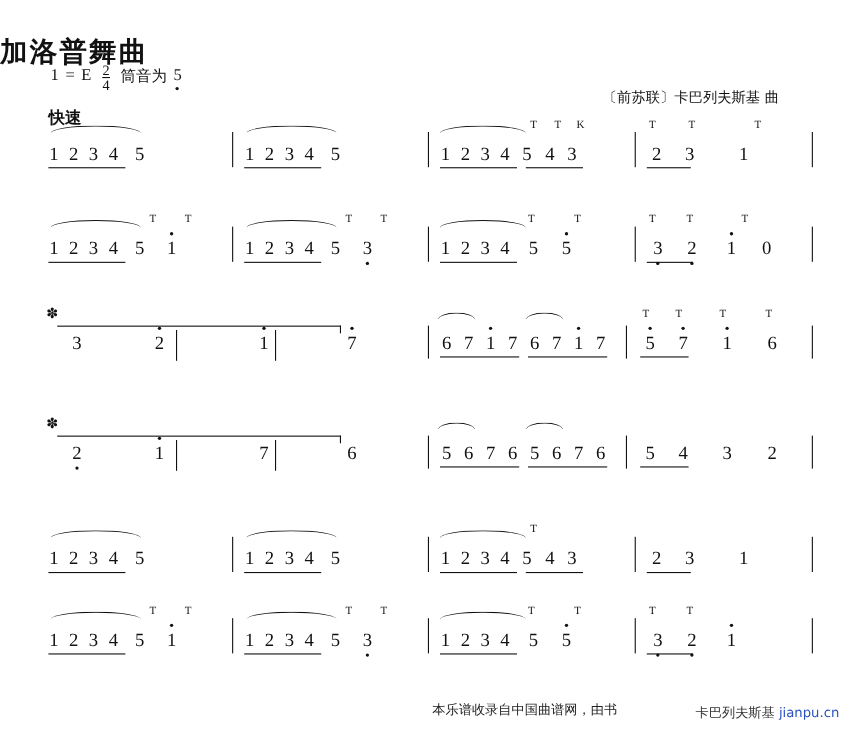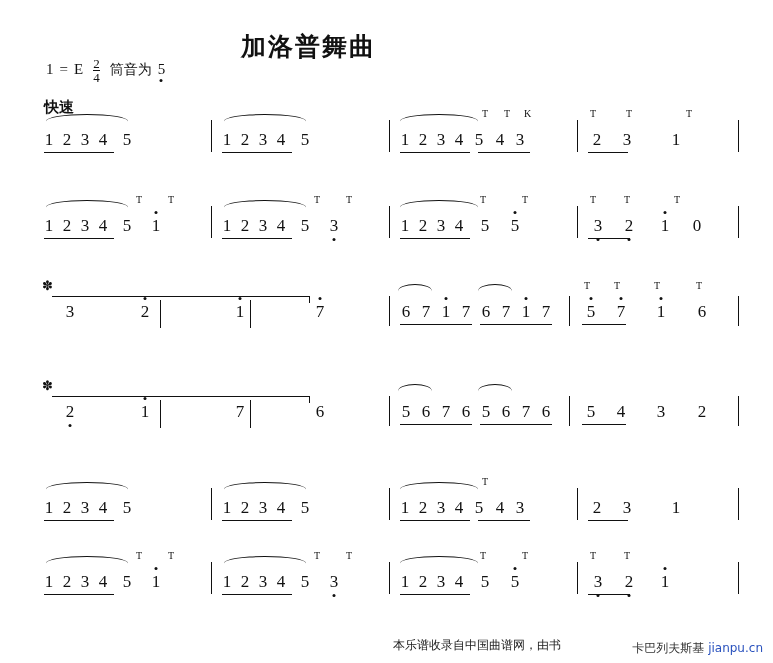--- a/index.html
+++ b/index.html
@@ -9,21 +9,21 @@
     font-family:"Liberation Serif", serif;
     color:#111;
     position:relative;
     overflow:hidden;
   }
   .sheet{position:relative;width:773px;height:663px;}
 
   
   .title{
     position:absolute;top:30px;left:0;width:617px;
-    text-align:center;
+    text-align:left;
     font-family:"DejaVu Serif", serif;
     font-weight:bold;
     font-size:25px;
     letter-spacing:2px;
   }
   .keyline{
     position:absolute;top:56px;left:46px;
     font-size:15px;
     display:flex;align-items:center;gap:6px;
     font-family:"Liberation Serif", serif;
@@ -152,20 +152,21 @@
     <span class="eq">=</span>
     <span>E</span>
     <span class="frac">
       <span class="num">2</span>
       <span class="den">4</span>
     </span>
     <span class="cn">筒音为</span>
     <span class="tonic">5</span>
   </div>
 
+  <div class="composer">〔前苏联〕卡巴列夫斯基 曲</div>
   <div class="tempo">快速</div>
 
   <div class="row" style="top:110px">
 
     <div class="measure" style="left:40px;width:160px">
       <div class="slur2" style="left:6px;top:4px;width:82px;"></div>
       <div class="notes" style="left:0px;">
         <span class="n" style="width:18px">1</span>
         <span class="n" style="width:18px">2</span>
         <span class="n" style="width:18px">3</span>

